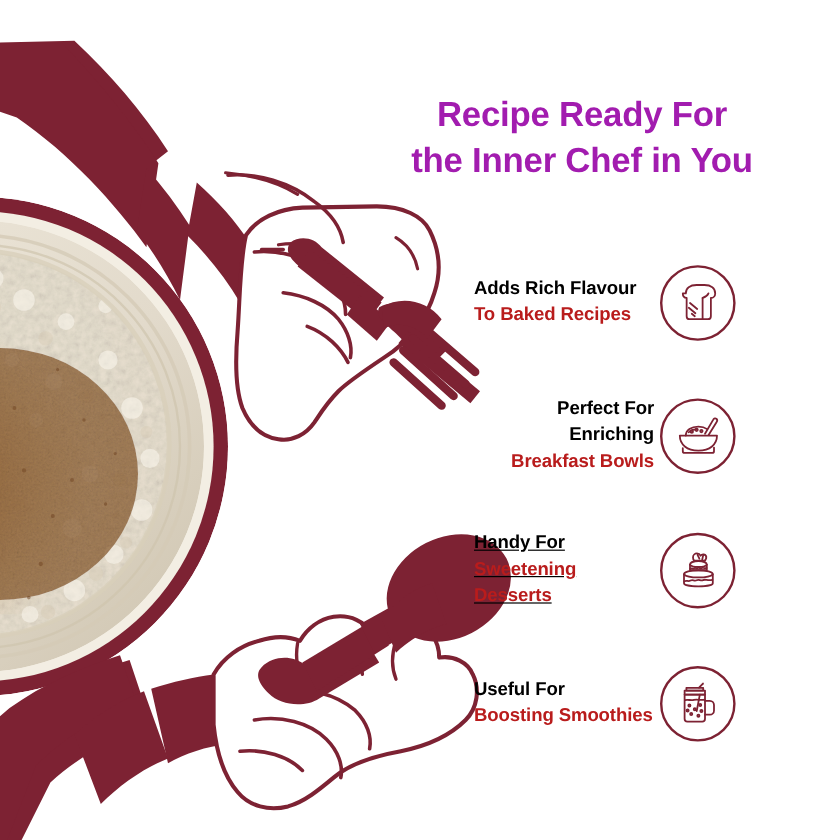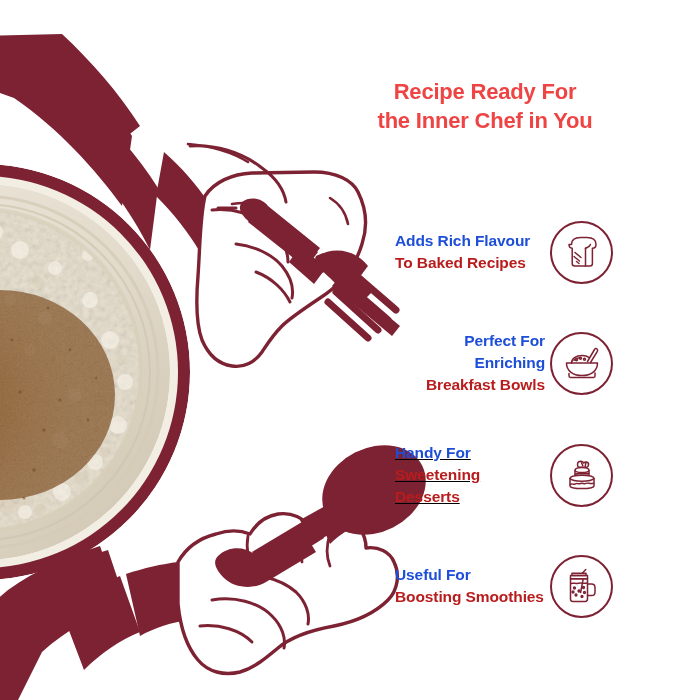--- a/index.html
+++ b/index.html
@@ -29,22 +29,22 @@
     position:absolute;
     left:330px; top:0;
     width:370px; height:700px;
   }
 
   #headline{
     position:absolute;
     left:0; top:78px;
     width:310px;
     text-align:center;
-    color:#ef4444;
-    font-size:22px;
+    color:#a21caf;
+    font-size:29px;
     font-weight:bold;
     line-height:1.30;
     letter-spacing:-0.2px;
   }
   #headline .l2{ display:block; }
 
   .feature{
     position:absolute;
     left:0;
     width:370px;
@@ -53,21 +53,21 @@
     align-items:center;
   }
   .feature .ftext{
     width:215px;
     padding-left:65px;
     font-size:15.5px;
     line-height:1.42;
     font-weight:bold;
     letter-spacing:-0.1px;
   }
-  .feature .ftext .t1{ display:block; color:#1d4ed8; }
+  .feature .ftext .t1{ display:block; color:#000000; }
   .feature .ftext .t2{ display:block; color:#b91c1c; }
 
   .icon-circle{
     width:63px; height:63px;
     border-radius:50%;
     border:2.6px solid #7d2233;
     display:flex;
     align-items:center;
     justify-content:center;
     margin-left:5px;

